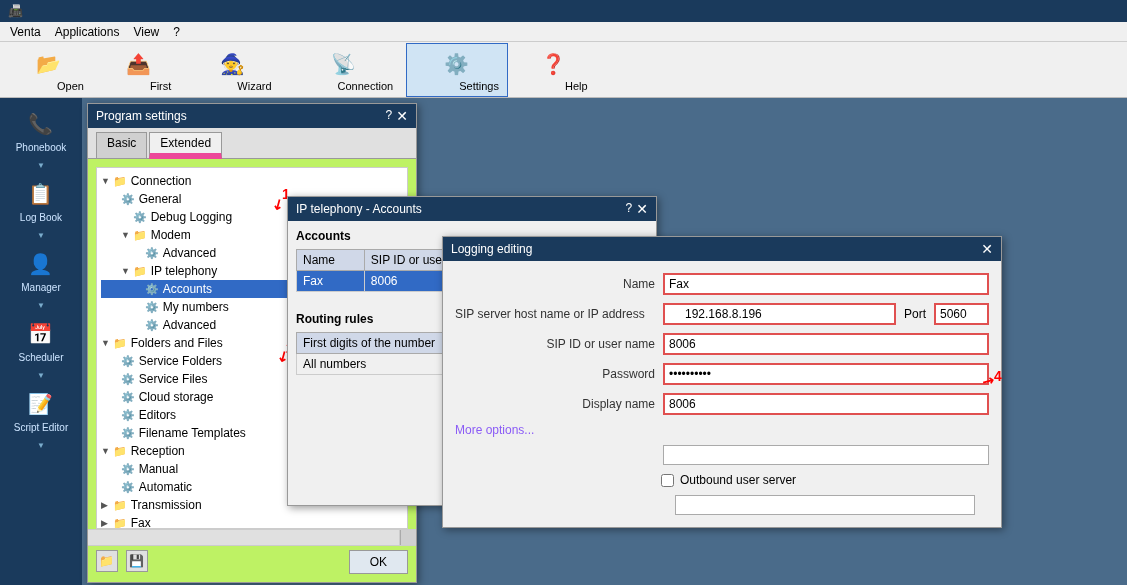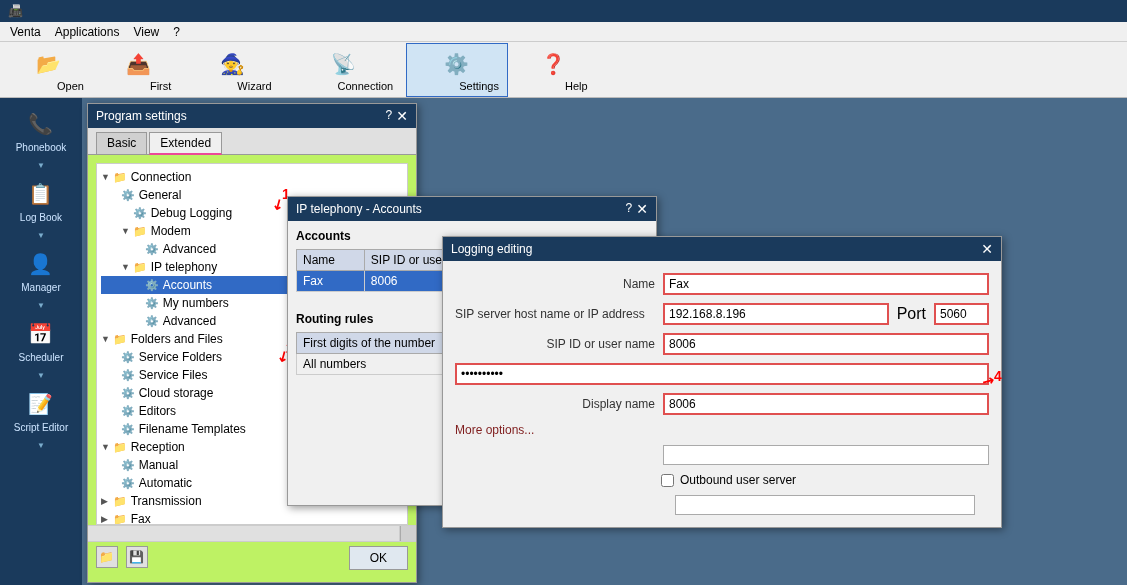--- a/index.html
+++ b/index.html
@@ -32,21 +32,21 @@
     .content-area { flex: 1; position: relative; background: #4a6b8a; }
 
     
     .dialog-program { position: absolute; top: 5px; left: 5px; width: 330px; height: 480px; background: #bef264; border: 1px solid #999; box-shadow: 2px 2px 8px rgba(0,0,0,0.4); }
     .dialog-title { background: #1a3a5c; color: white; padding: 4px 8px; font-size: 12px; display: flex; justify-content: space-between; align-items: center; }
     .dialog-close { cursor: pointer; color: white; font-size: 14px; }
 
     
     .tab-bar { display: flex; background: #e0e0e0; border-bottom: 1px solid #999; padding-top: 4px; padding-left: 8px; gap: 2px; }
     .tab { padding: 3px 10px; border: 1px solid #999; border-bottom: none; background: #d0d0d0; cursor: pointer; font-size: 12px; }
-    .tab.active { background: #f0f0f0; border-bottom: 2px solid #ec4899; margin-bottom: -1px; }
+    .tab.active { background: #f0f0f0; border-bottom: 6px solid #ec4899; margin-bottom: -1px; }
 
     
     .tree-area { padding: 4px; overflow: auto; height: 370px; background: white; border: 1px solid #ccc; margin: 4px; }
     .tree-item { padding: 2px 0; cursor: pointer; display: flex; align-items: center; gap: 2px; white-space: nowrap; }
     .tree-item.selected { background: #316ac5; color: white; }
     .tree-icon { font-size: 11px; margin-right: 2px; }
     .folder-icon { color: #e8c04a; }
     .settings-icon { color: #6a9fd4; }
     .expand-arrow { font-size: 9px; color: #555; width: 10px; display: inline-block; }
     .bottom-icon-btn { width: 22px; height: 22px; border: 1px solid #999; background: #e0e0e0; display: flex; align-items: center; justify-content: center; cursor: pointer; font-size: 12px; }
@@ -74,26 +74,26 @@
     .dialog-account .dialog-title { background: #1a3a5c; }
 
     .form-row { display: flex; align-items: center; padding: 4px 12px; gap: 8px; }
     .form-label { text-align: right; color: #333; font-size: 12px; min-width: 200px; flex-shrink: 0; }
     .form-input { border: 2px solid #e05050; padding: 2px 4px; font-size: 12px; flex: 1; min-width: 0; }
     .form-input.normal { border: 1px solid #aaa; }
     .form-input.highlight { border: 2px solid #e05050; background: white; }
 
     .sip-row { display: flex; align-items: center; padding: 4px 12px; gap: 8px; }
     .sip-label { text-align: left; color: #333; font-size: 12px; width: 200px; flex-shrink: 0; }
-    .sip-host { border: 1px solid #aaa; padding: 2px 4px; font-size: 12px; flex: 1; }
-    .port-label { font-size: 16px; flex-shrink: 0; }
+    .sip-host { border: 1px solid #aaa; padding: 2px 20px; font-size: 12px; flex: 1; }
+    .port-label { font-size: 12px; flex-shrink: 0; }
     .port-input { border: 2px solid #e05050; padding: 2px 4px; font-size: 12px; width: 55px; }
 
     .more-options { padding: 4px 12px; }
-    .more-options a { color: #7f1d1d; text-decoration: none; font-size: 12px; cursor: pointer; }
+    .more-options a { color: #8b5cf6; text-decoration: none; font-size: 12px; cursor: pointer; }
 
     .checkbox-row { display: flex; align-items: center; padding: 4px 12px; gap: 6px; }
     .proxy-input { border: 1px solid #aaa; padding: 2px 4px; font-size: 12px; width: 300px; margin-left: 220px; margin-top: 2px; display: block; }
 
     
     .ok-btn { padding: 4px 20px; border: 1px solid #999; background: #e0e8f0; cursor: pointer; font-size: 12px; }
     .settings-bottom { padding: 4px 8px; border-top: 1px solid #ccc; display: flex; justify-content: center; gap: 8px; }
   </style>
 </head>
 <body>
@@ -365,20 +365,21 @@
           <span class="port-label">Port</span>
           <input type="text" class="port-input" value="5060" style="">
         </div>
 
         <div class="form-row">
           <span class="form-label">SIP ID or user name</span>
           <input type="text" class="form-input highlight" style="flex: 1 1 0%;" value="8006">
         </div>
 
         <div class="form-row">
+          <span class="form-label">Password</span>
           <input type="password" class="form-input highlight" style="flex: 1 1 0%;" value="1234567890">
         </div>
 
         <div class="form-row">
           <span class="form-label">Display name</span>
           <input type="text" class="form-input highlight" style="flex: 1 1 0%;" value="8006">
         </div>
 
         <div class="more-options">
           <a>More options...</a>

